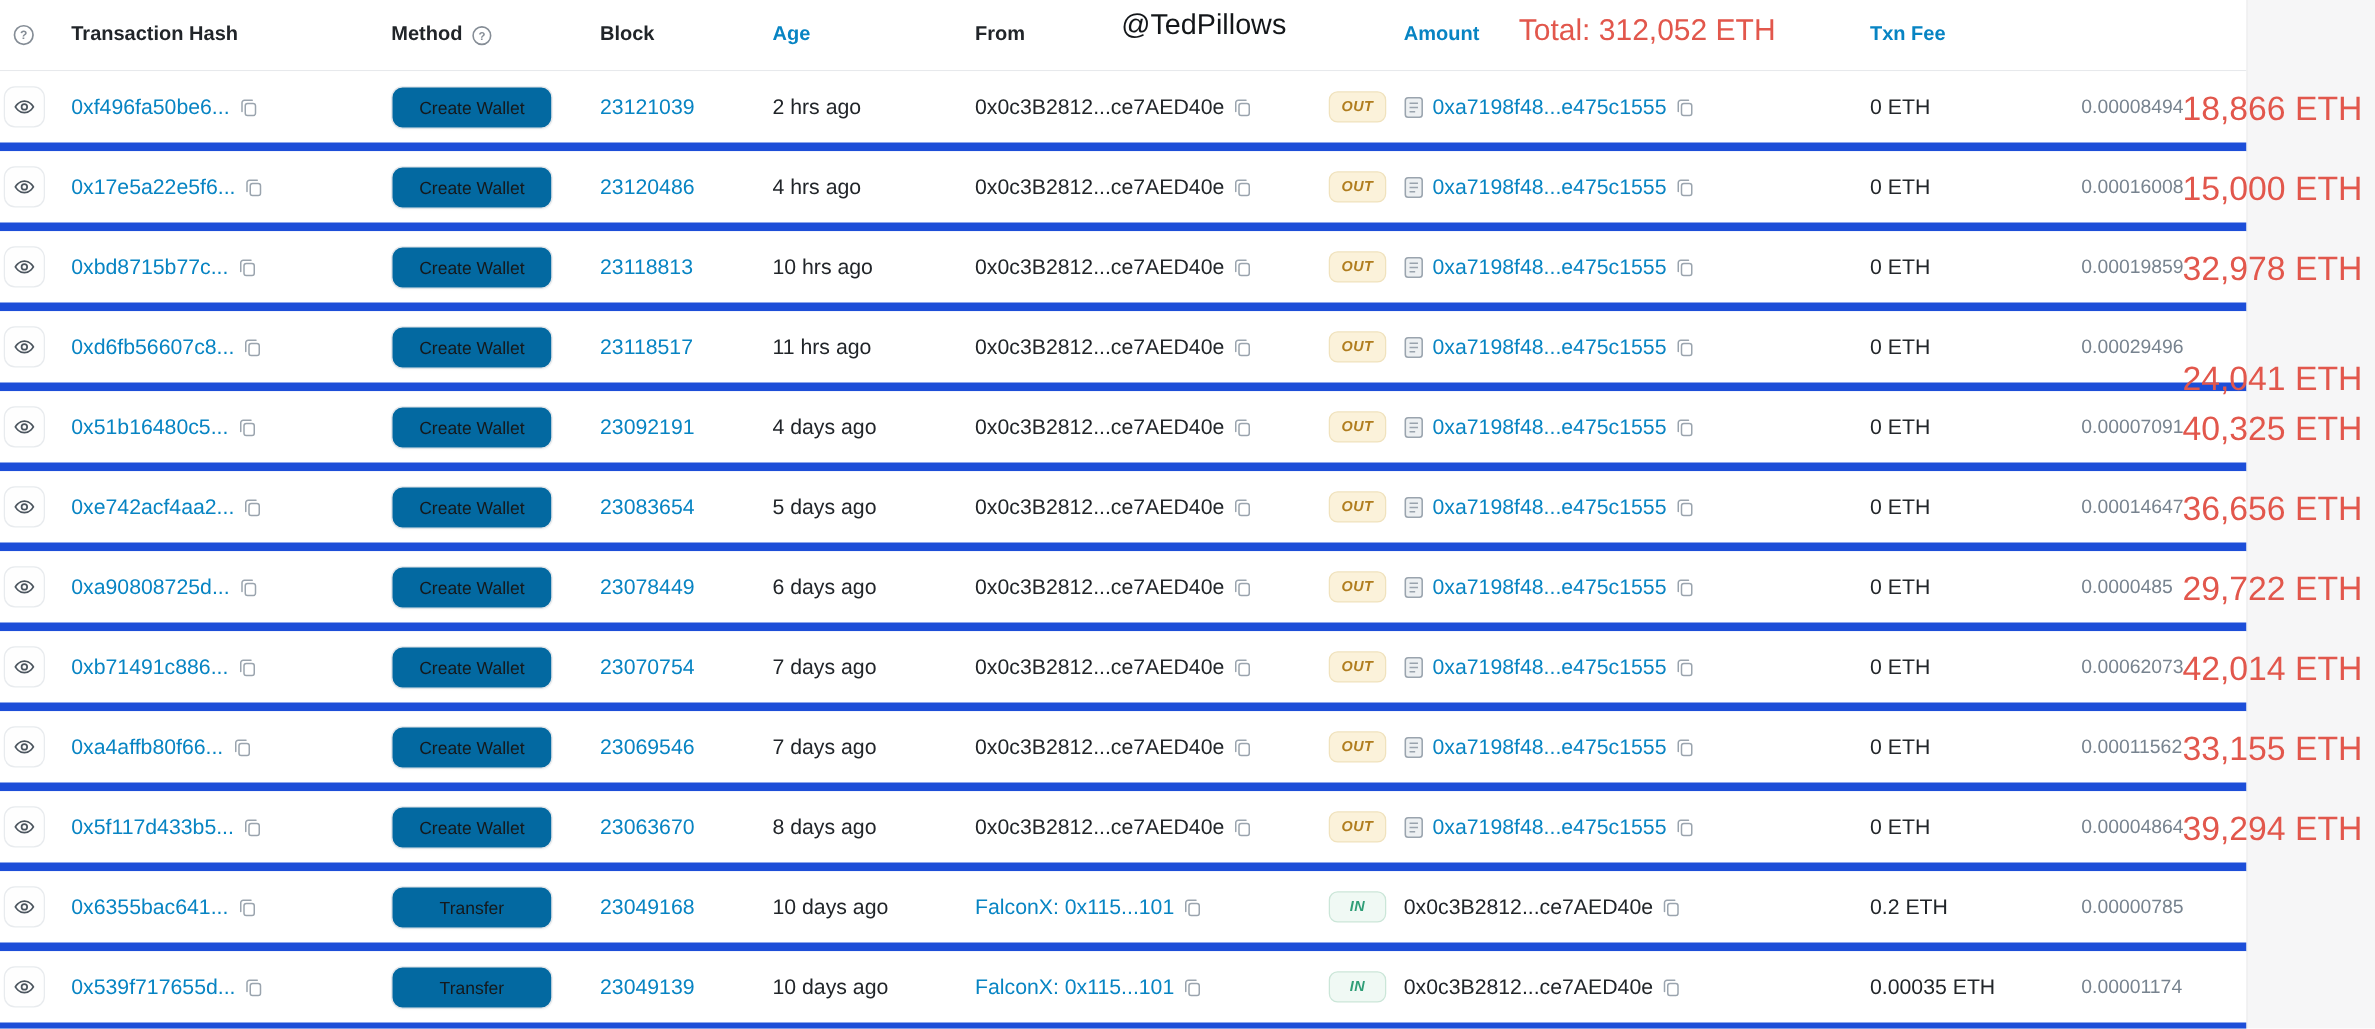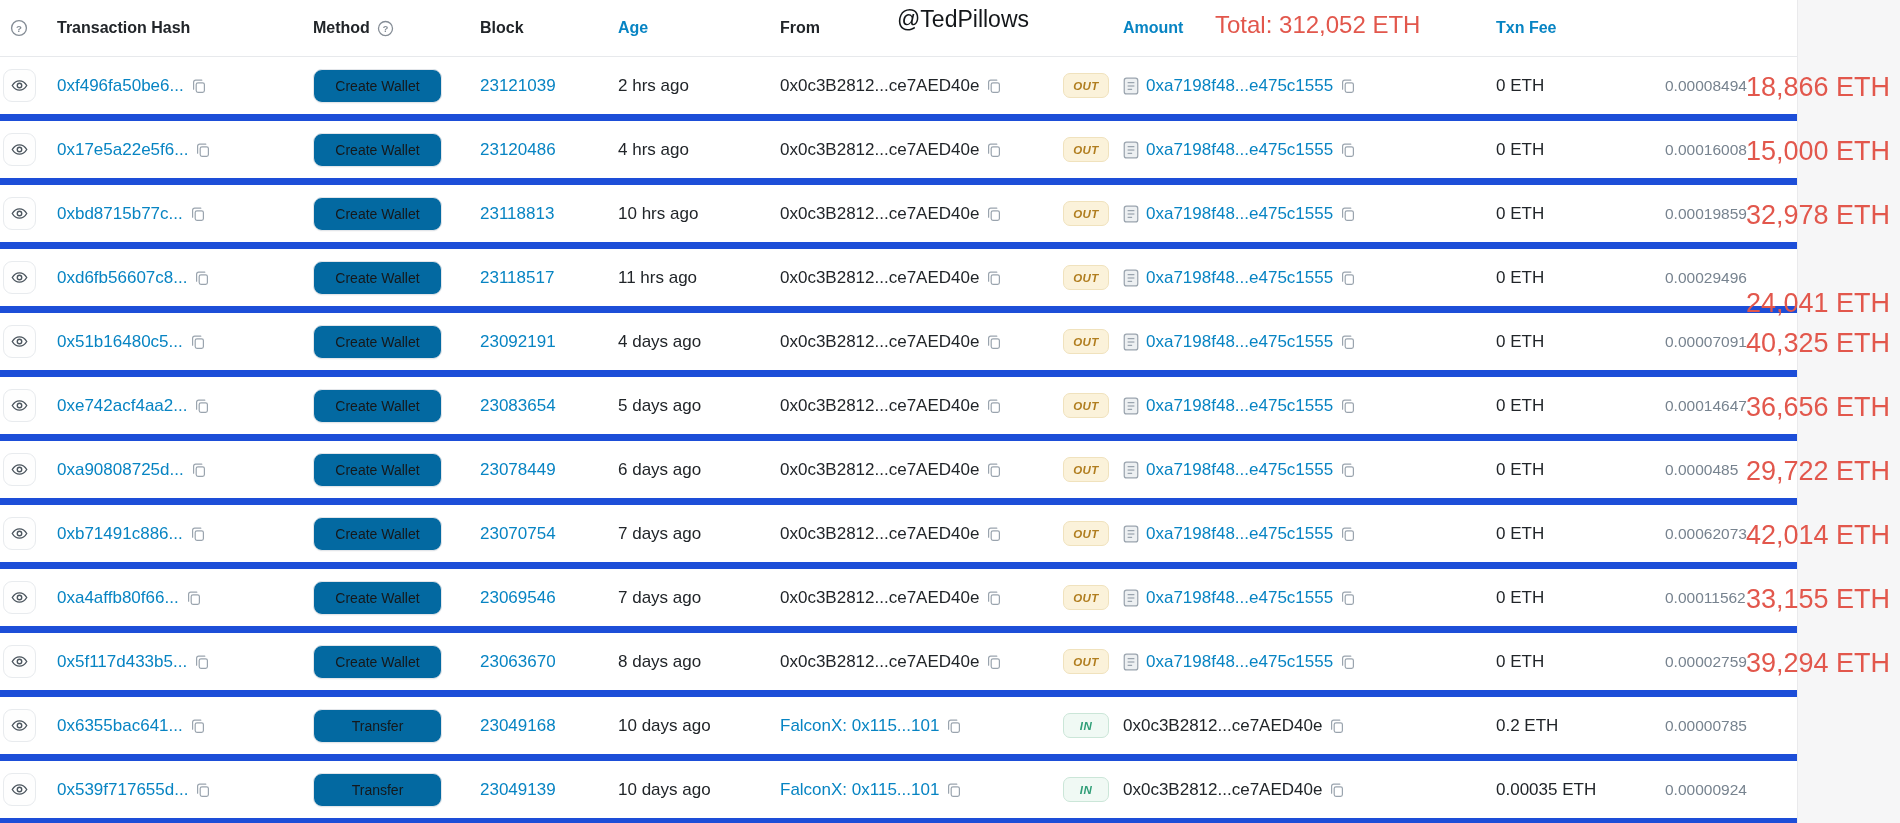--- a/index.html
+++ b/index.html
@@ -788,21 +788,21 @@
                   <rect x="5.2" y="4.8" width="8.2" height="9.6" rx="1.8" fill="none" stroke="#9aa4ae" stroke-width="1.2"></rect>
                   <path d="M10.8 2.2H4.6a2 2 0 0 0-2 2v7" fill="none" stroke="#9aa4ae" stroke-width="1.2" stroke-linecap="round"></path>
                 </svg>
         </span>
       </button>
     </div>
     <div class="cell">
       <span class="amount">0 ETH</span>
     </div>
     <div class="cell">
-      <span class="fee">0.00002759</span>
+      <span class="fee">0.00004864</span>
     </div>
   </div>
         <div class="tr">
     <div class="cell">
       <button class="eye-btn">
         <span class="icon">
           <svg width="17" height="17" viewBox="0 0 16 16">
                   <path d="M1.2 8s2.6-4.4 6.8-4.4S14.8 8 14.8 8s-2.6 4.4-6.8 4.4S1.2 8 1.2 8z" fill="none" stroke="#4c565f" stroke-width="1.3"></path>
                   <circle cx="8" cy="8" r="2.1" fill="none" stroke="#4c565f" stroke-width="1.3"></circle>
                 </svg>
@@ -916,21 +916,21 @@
                   <rect x="5.2" y="4.8" width="8.2" height="9.6" rx="1.8" fill="none" stroke="#9aa4ae" stroke-width="1.2"></rect>
                   <path d="M10.8 2.2H4.6a2 2 0 0 0-2 2v7" fill="none" stroke="#9aa4ae" stroke-width="1.2" stroke-linecap="round"></path>
                 </svg>
         </span>
       </button>
     </div>
     <div class="cell">
       <span class="amount">0.00035 ETH</span>
     </div>
     <div class="cell">
-      <span class="fee">0.00000924</span>
+      <span class="fee">0.00001174</span>
     </div>
   </div>
       </div>
   </div>
 
   <div class="annot handle">@TedPillows</div>
   <div class="annot total">Total: 312,052 ETH</div>
   <div>
       <div class="row-total" style="top: 72px;">18,866 ETH</div>
       <div class="row-total" style="top: 136px; margin-left: 20px;">15,000 ETH</div>

